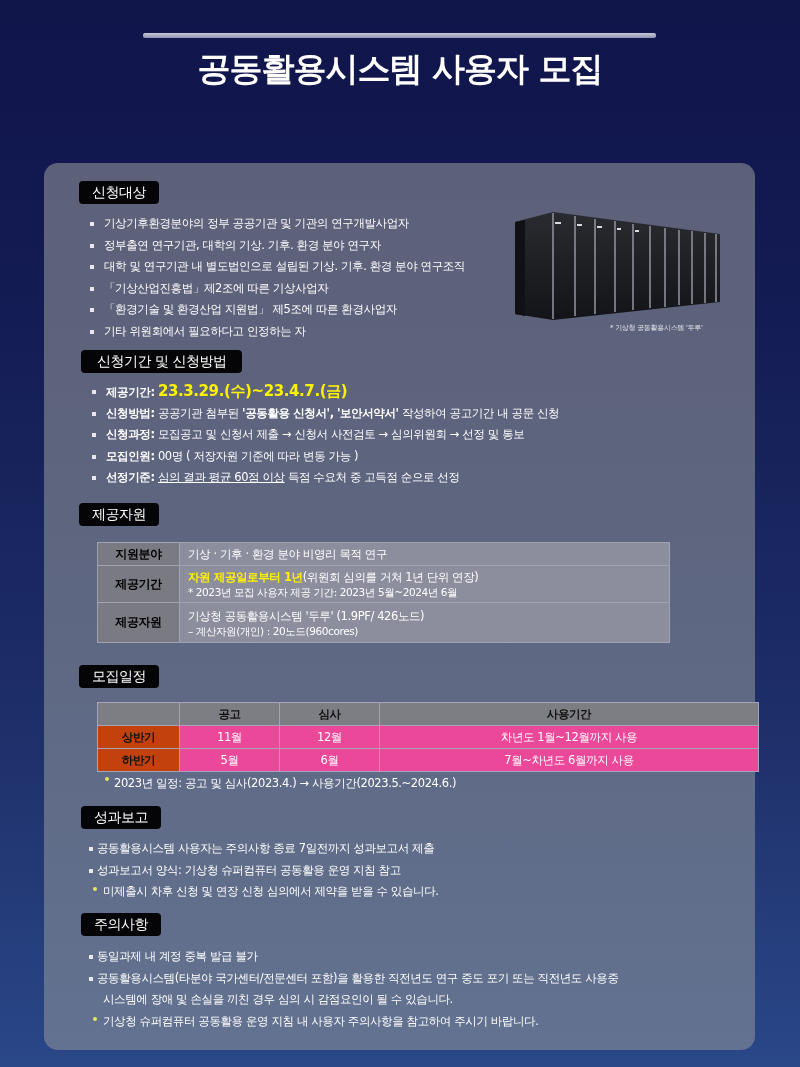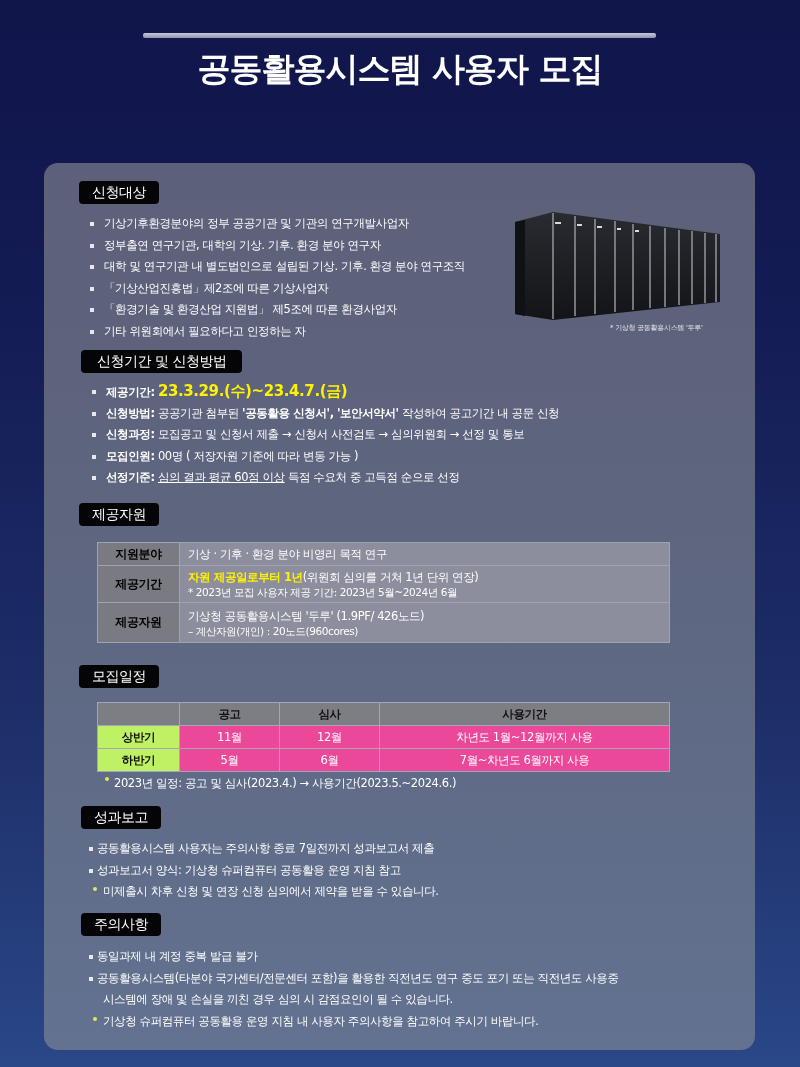--- a/index.html
+++ b/index.html
@@ -54,26 +54,26 @@
     position: absolute; left: 97px; top: 542px; width: 573px; border-collapse: collapse;
     font-size: 11.5px; letter-spacing: -0.4px;
   }
   table.res td { border: 1px solid #9fa3b4; padding: 0 8px; }
   table.res td.h {
     background: #7a7a82; color: #000000; font-weight: bold; text-align: center; width: 82px; font-size: 12px;
   }
   table.res td.v { background: #8c8e9d; color: #fff; }
 
   table.sch {
-    position: absolute; left: 97px; top: 702px; width: 573px; border-collapse: collapse;
+    position: absolute; left: 97px; top: 702px; width: 662px; border-collapse: collapse;
     font-size: 11.5px; letter-spacing: -0.4px; text-align: center;
   }
   table.sch td { border: 1px solid #a2a6b8; height: 23px; }
   table.sch tr.head td { background: #7d7d84; color: #111; font-weight: bold; }
-  table.sch td.rh { background: #bef264; color: #111; font-weight: bold; margin-left: 8px; }
+  table.sch td.rh { background: #c2410c; color: #111; font-weight: bold; margin-left: 8px; }
   table.sch td.c { background: #ec4899; color: #fff; }
   .sch-note { position: absolute; left: 105px; top: 776px; font-size: 11.5px; letter-spacing: -0.4px; }
   .sch-note .dot { display: inline-block; width: 4px; height: 4px; background: #e6e65a; border-radius: 2px; vertical-align: 6px; margin-right: 5px; }
 </style>
 </head>
 <body>
 
 <div class="top-rule"></div>
 <div class="title">
   <div>공동활용시스템 사용자 모집</div>

